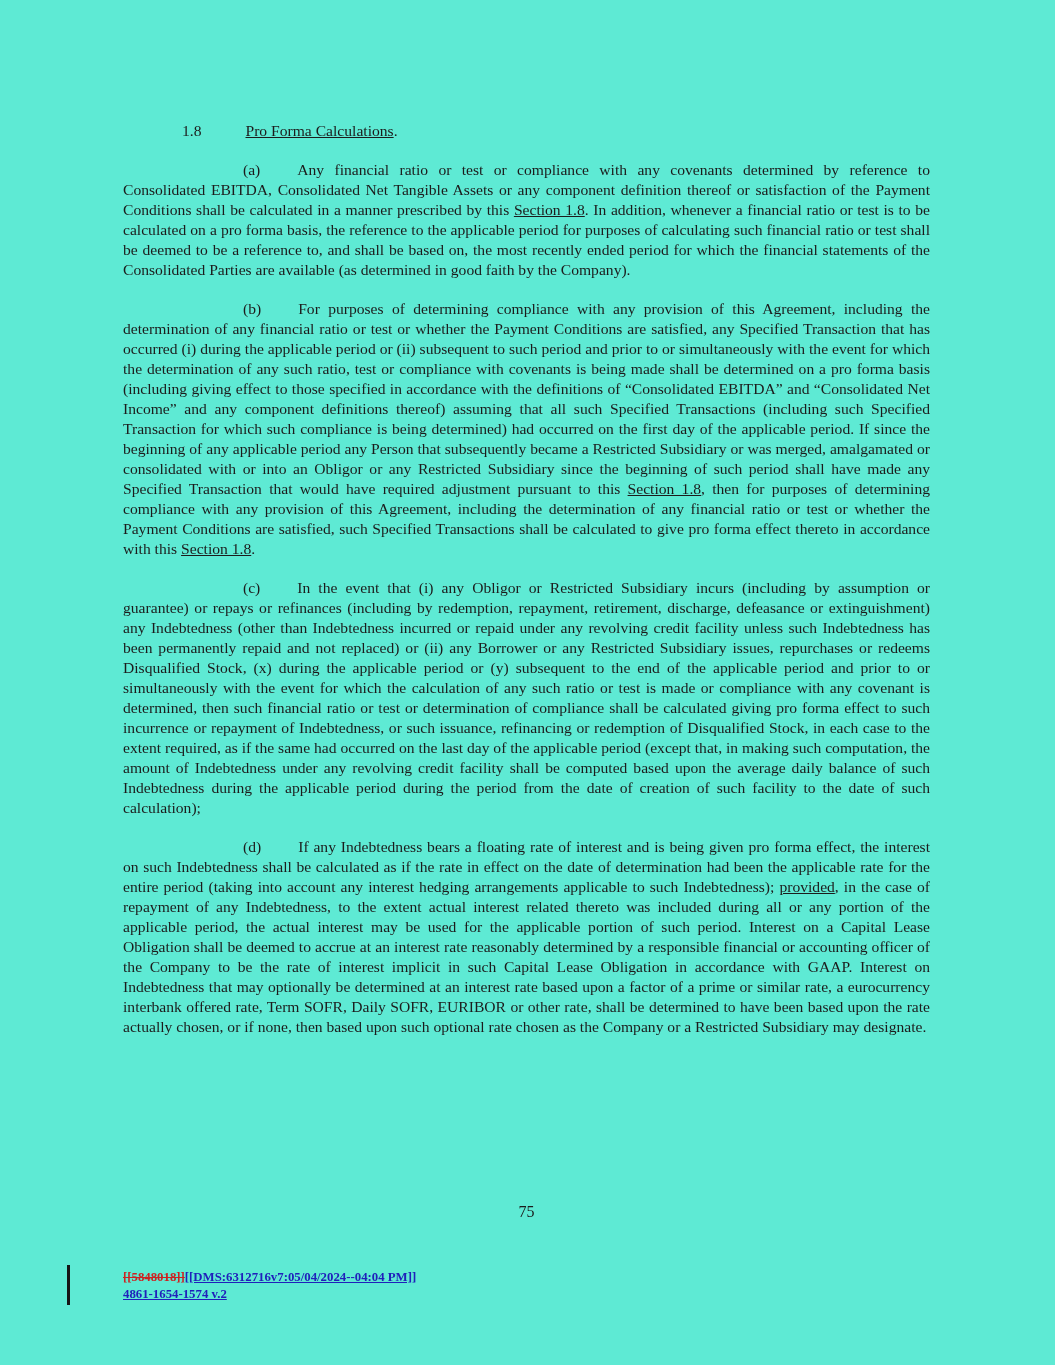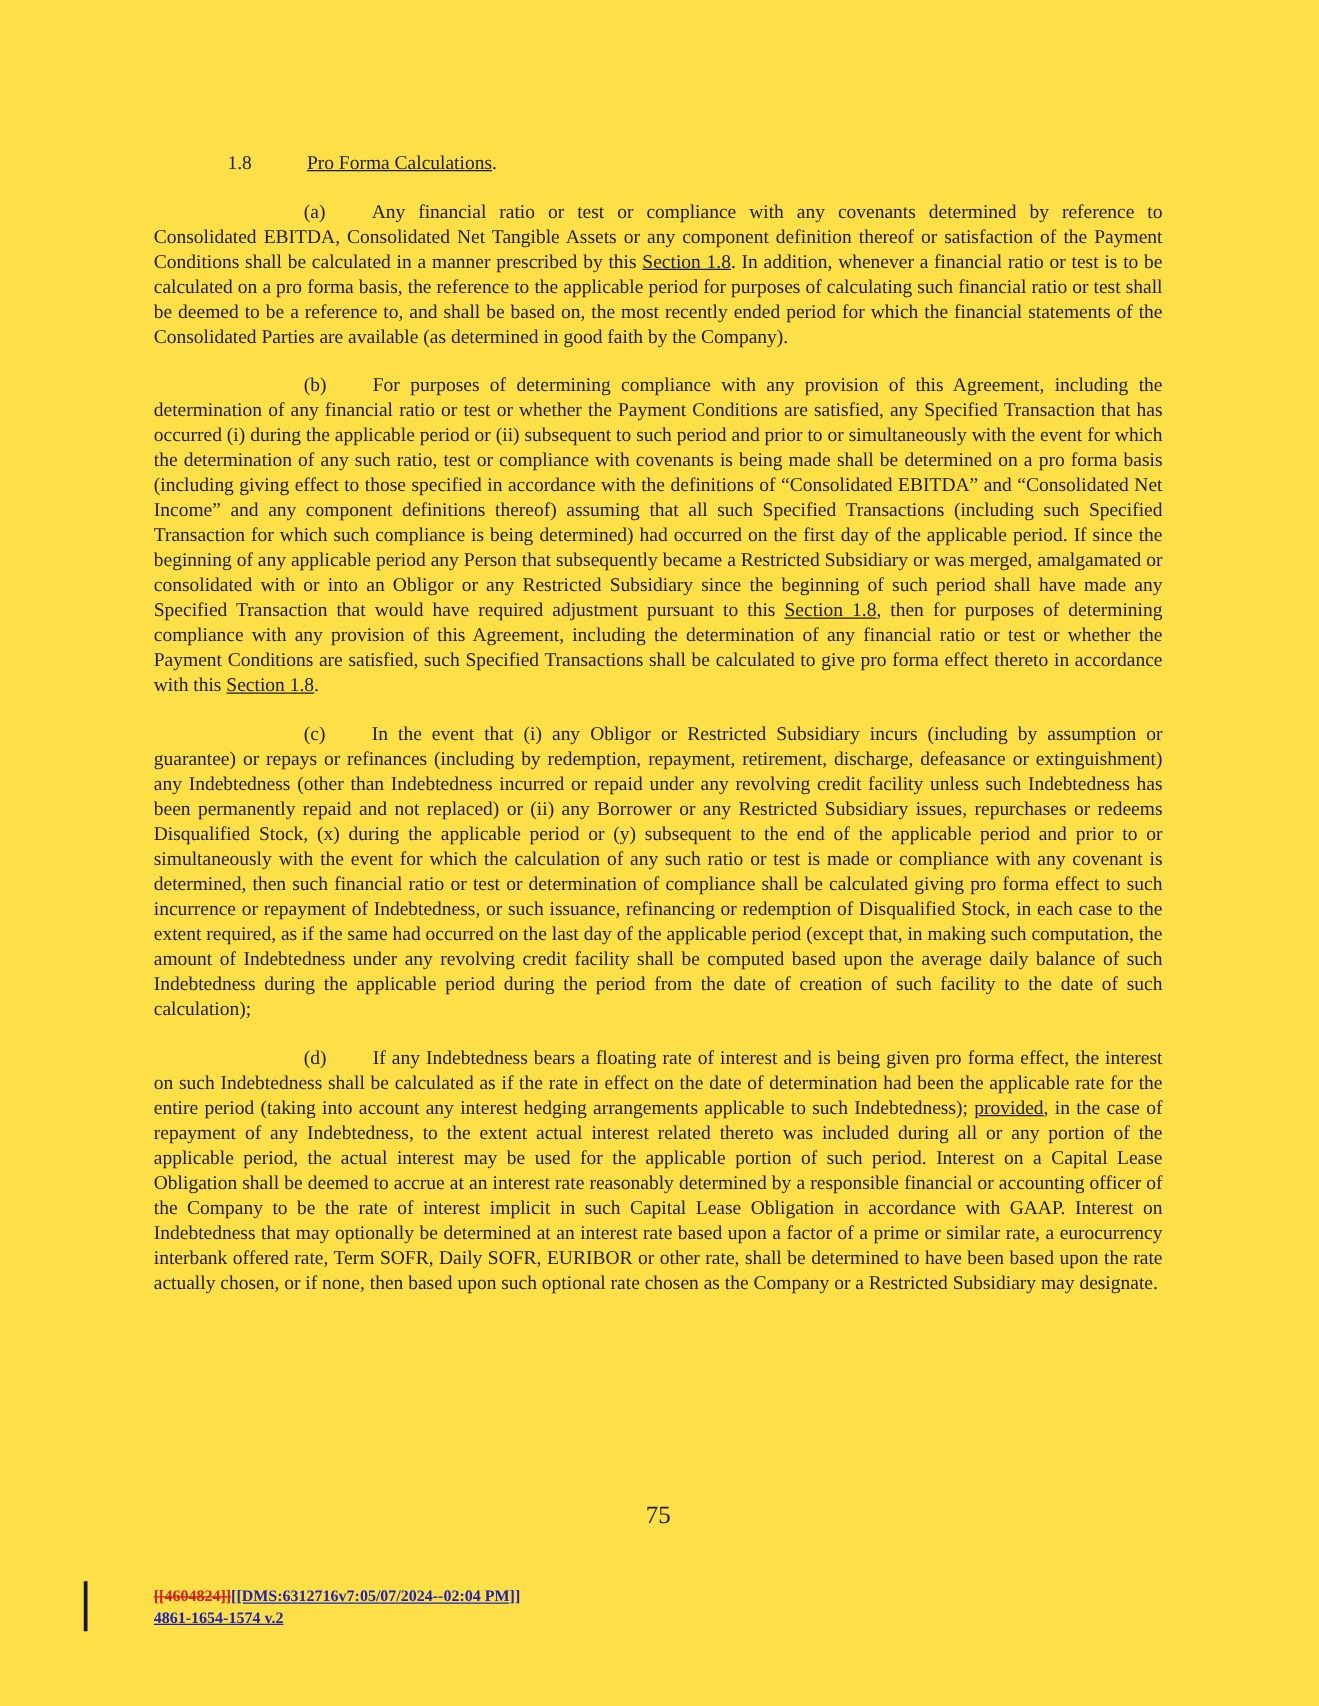--- a/index.html
+++ b/index.html
@@ -4,21 +4,21 @@
 <style>
   html, body {
     margin: 0;
     padding: 0;
     background: #ffffff;
   }
   .page {
     position: relative;
     width: 1055px;
     height: 1365px;
-    background: #fde047;
+    background: #5eead4;
     font-family: "Liberation Serif", "DejaVu Serif", serif;
     color: #1c1c1c;
     overflow: hidden;
   }
   .content {
     position: absolute;
     left: 123px;
     top: 121px;
     width: 807px;
   }
@@ -35,21 +35,21 @@
   .tab-h { display: inline-block; width: 44px; }
   .ind   { display: inline-block; width: 120px; }
   .tab   { display: inline-block; width: 37px; }
   .u { text-decoration: underline; }
   .page-number {
     position: absolute;
     left: 123px;
     top: 1202px;
     width: 807px;
     text-align: center;
-    font-size: 20px;
+    font-size: 16px;
     line-height: 20px;
   }
   .footer-stamp {
     position: absolute;
     left: 123px;
     top: 1269px;
     font-size: 12.8px;
     line-height: 16.5px;
     font-weight: bold;
     white-space: nowrap;
@@ -92,17 +92,17 @@
 
     <p><span class="ind"></span><span>(d)</span><span class="tab"></span><span>If any Indebtedness bears a floating rate of interest and is being given pro forma effect, the interest on such Indebtedness shall be calculated as if the rate in effect on the date of determination had been the applicable rate for the entire period (taking into account any interest hedging arrangements applicable to such Indebtedness); </span><span class="u">provided</span><span>, in the case of repayment of any Indebtedness, to the extent actual interest related thereto was included during all or any portion of the applicable period, the actual interest may be used for the applicable portion of such period.  Interest on a Capital Lease Obligation shall be deemed to accrue at an interest rate reasonably determined by a responsible financial or accounting officer of the Company to be the rate of interest implicit in such Capital Lease Obligation in accordance with GAAP.  Interest on Indebtedness that may optionally be determined at an interest rate based upon a factor of a prime or similar rate, a eurocurrency interbank offered rate, Term SOFR, Daily SOFR, EURIBOR or other rate, shall be determined to have been based upon the rate actually chosen, or if none, then based upon such optional rate chosen as the Company or a Restricted Subsidiary may designate.</span></p>
 
   </div>
 
   <div class="page-number">75</div>
 
   <div class="change-bar"></div>
 
   <div class="footer-stamp">
-    <div><span class="stamp-deleted">[[4604824]]</span><span class="stamp-inserted">[[DMS:6312716v7:05/07/2024--02:04 PM]]</span></div>
+    <div><span class="stamp-deleted">[[5848018]]</span><span class="stamp-inserted">[[DMS:6312716v7:05/04/2024--04:04 PM]]</span></div>
     <div><span class="doc-id">4861-1654-1574 v.2</span></div>
   </div>
 
 </div>
 
 </body></html>

